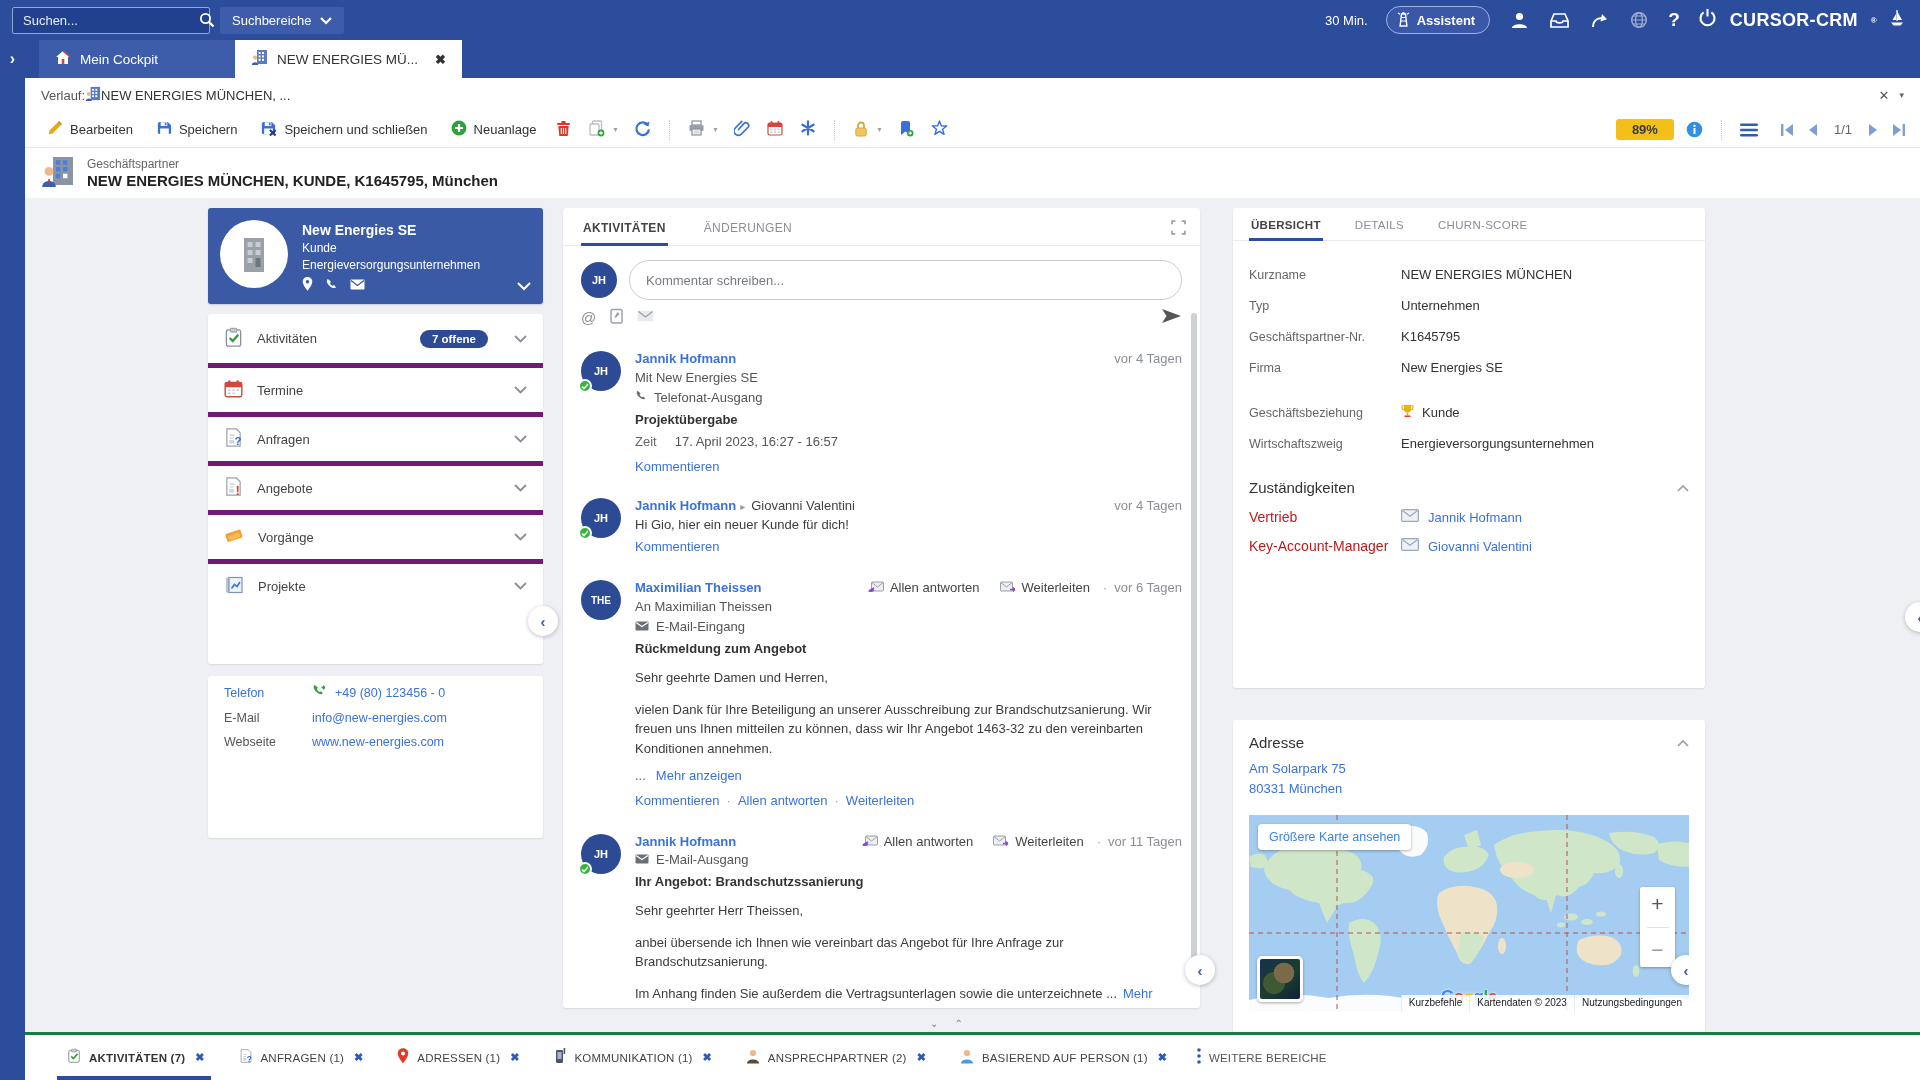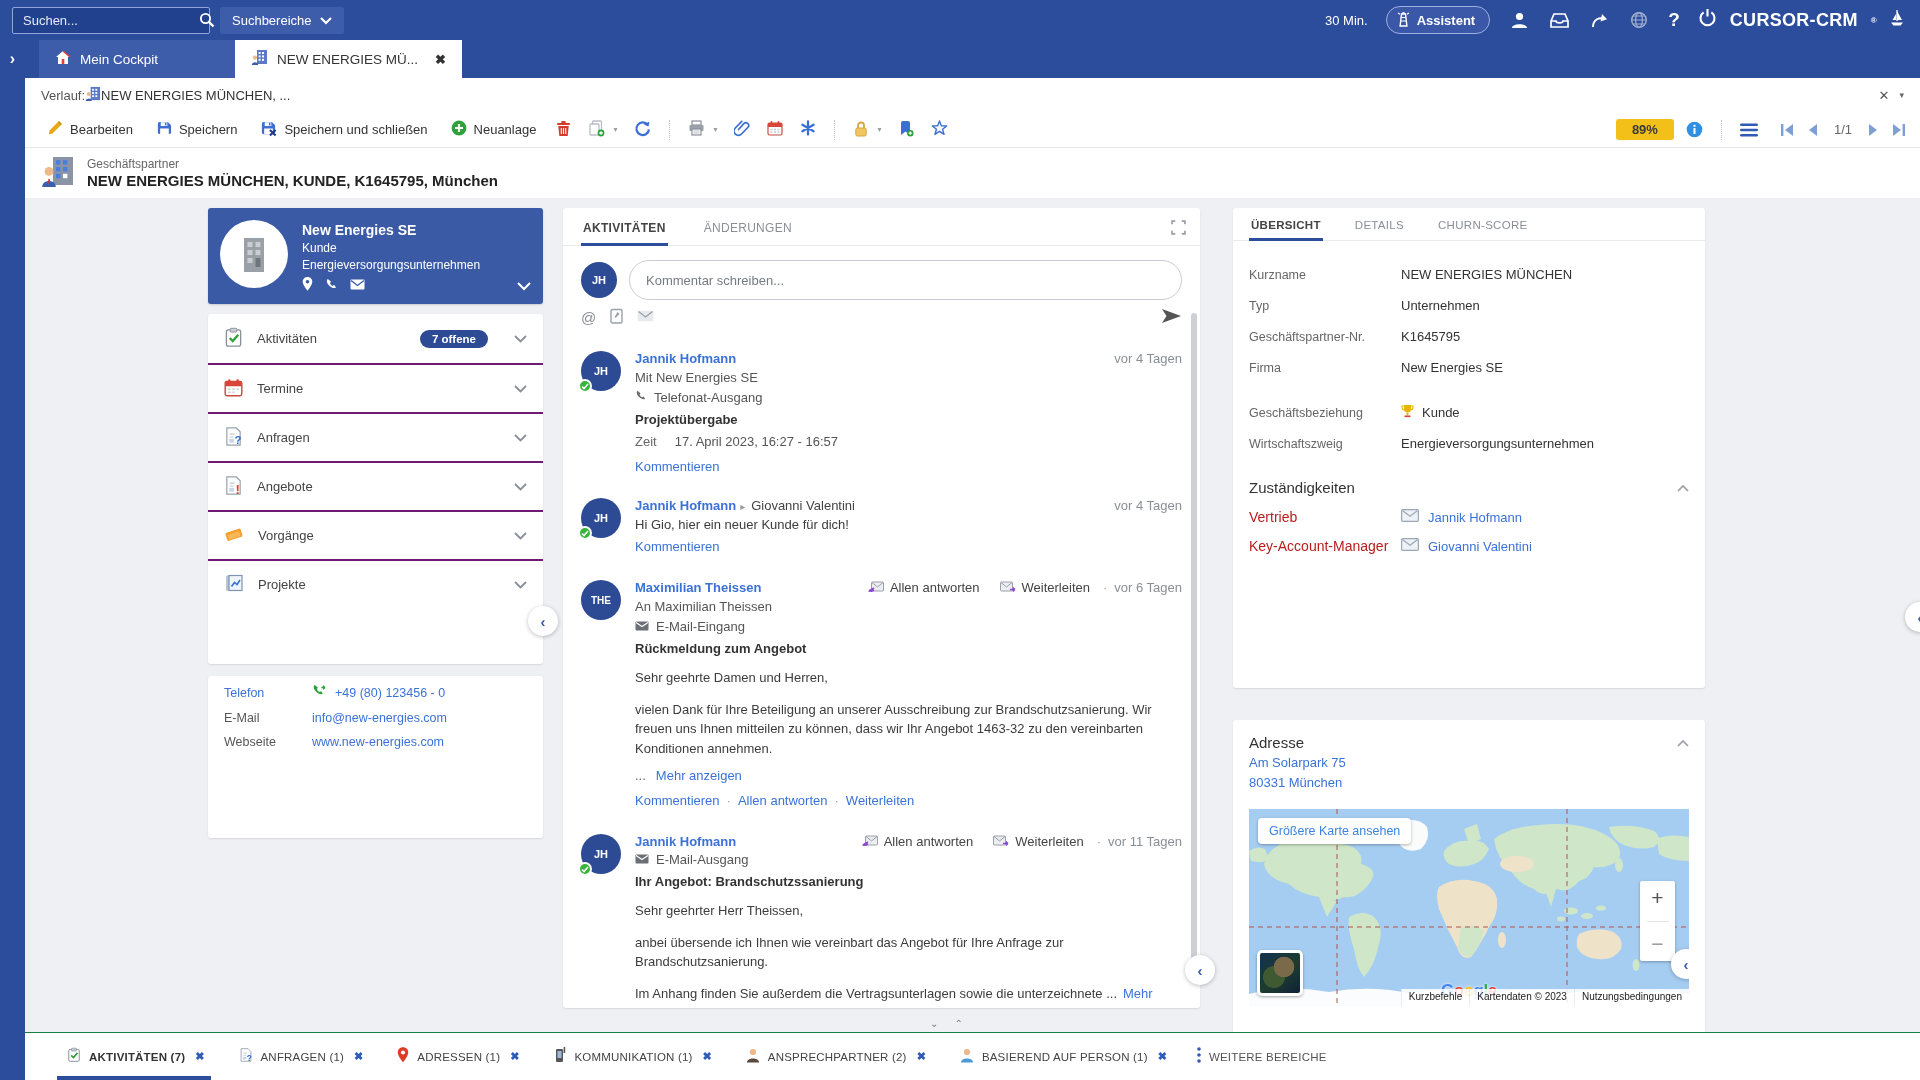--- a/index.html
+++ b/index.html
@@ -63,21 +63,21 @@
   .col-left{position:absolute;left:183px;top:10px;width:335px}
   .profile-card{height:96px;background:#3a5aa6;border-radius:3px;box-shadow:0 1px 2px rgba(0,0,0,.15);display:flex;padding:12px;color:#fff;position:relative}
   .avatar-big{width:68px;height:68px;border-radius:50%;background:#fff;flex:none;display:flex;align-items:center;justify-content:center;overflow:hidden}
   .profile-txt{margin-left:14px;min-width:0}
   .profile-name{font-weight:bold;font-size:14px;margin-top:2px}
   .profile-sub{font-size:12px;margin-top:3px}
   .profile-icons{display:flex;gap:12px;margin-top:5px;align-items:center}
   .profile-chev{position:absolute;right:12px;bottom:10px;cursor:pointer}
 
   .nav-card{margin-top:10px;height:350px;overflow:hidden}
-  .nav-row{height:49px;display:flex;align-items:center;padding:0 16px;gap:14px;cursor:pointer;border-top:2px solid #701a75}
+  .nav-row{height:49px;display:flex;align-items:center;padding:0 16px;gap:14px;cursor:pointer;border-top:5px solid #701a75}
   .nav-row:first-child{border-top:none}
   .nav-label{color:#444;font-size:13px}
   .nav-badge{margin-left:auto;background:#2d4a94;color:#fff;font-size:11.5px;font-weight:bold;border-radius:10px;padding:3px 12px}
   .nav-chev{margin-left:auto;display:flex}
   .nav-badge + .nav-chev{margin-left:12px}
 
   .contact-card{margin-top:12px;height:162px;overflow:hidden}
   .mini-tabs{display:flex;border-bottom:1px solid #e8eaec;padding:0 16px;gap:28px}
   .mini-tab{font-size:11.5px;letter-spacing:.3px;color:#8a8f96;padding:11px 2px 9px;cursor:pointer;position:relative}
   .mini-tab.act{color:#444;font-weight:bold}
@@ -139,42 +139,42 @@
   .f-val{color:#333;display:flex;align-items:center;gap:8px}
   .gap-group{margin-top:26px}
   .sec-head{display:flex;align-items:center;margin-top:26px}
   .sec-title{font-size:15px;color:#333}
   .sec-chev{margin-left:auto;cursor:pointer;display:flex}
   .r-row{display:flex;align-items:center;margin-top:13px}
   .r-label{width:152px;flex:none;color:#b91c1c;font-size:14px}
   .r-val{display:flex;align-items:center;gap:9px;color:#3b72d8;cursor:pointer}
 
   .address-card{margin-top:32px;height:330px;overflow:hidden;padding:12px 16px 14px;position:relative}
-  .addr-lines{margin-top:2px;line-height:1.55}
+  .addr-lines{margin-top:8px;line-height:1.55}
   .addr-link{color:#3b72d8;cursor:pointer}
   .map{position:relative;width:440px;height:197px;margin-top:16px;overflow:hidden;background:#a5cdf2}
   .map svg{display:block}
   .map-bigbtn{position:absolute;left:9px;top:9px;background:#fff;box-shadow:0 1px 3px rgba(0,0,0,.3);border-radius:4px;padding:6px 11px;color:#3a84df;font-size:12.5px;cursor:pointer}
   .map-zoom{position:absolute;right:14px;top:72px;width:35px;height:80px;background:#fff;border-radius:2px;box-shadow:0 1px 3px rgba(0,0,0,.3);display:flex;flex-direction:column;align-items:center;justify-content:space-around;font-size:21px;color:#555;cursor:pointer}
   .map-zoom .zo{color:#999}
   .map-zoom .zdiv{width:22px;height:1px;background:#e3e3e3}
   .map-thumb{position:absolute;left:8px;bottom:10px;width:46px;height:46px;border:3px solid #fff;border-radius:5px;box-shadow:0 1px 3px rgba(0,0,0,.35);cursor:pointer;background:
     radial-gradient(circle at 60% 35%, #7a6a4a 0 28%, transparent 30%),
     radial-gradient(circle at 35% 60%, #3f5a33 0 30%, transparent 32%),
     linear-gradient(140deg,#14314f 0%,#1d3c2f 55%,#0e2238 100%)}
   .gmap-logo{position:absolute;left:192px;bottom:5px;font-size:17px;font-weight:bold;letter-spacing:-.5px;text-shadow:0 0 3px #fff;cursor:pointer}
   .gl0,.gl3{color:#4285F4}.gl1,.gl5{color:#EA4335}.gl2{color:#FBBC05}.gl4{color:#34A853}
   .map-attrib{position:absolute;right:0;bottom:0;display:flex;height:17px;font-size:10px;color:#222}
   .map-attrib span{background:rgba(255,255,255,.85);padding:2px 7px;border-left:1px solid rgba(0,0,0,.08);white-space:nowrap}
 
   .scroll-chevs{position:absolute;left:905px;top:820px;display:flex;gap:16px;color:#7a7f86;font-size:10px}
   .scroll-chevs span{cursor:pointer}
 
   
-  .bottombar{position:absolute;left:0;bottom:0;width:1895px;height:48px;background:#fff;border-top:1px solid #15803d;display:flex;align-items:stretch;padding-left:38px}
+  .bottombar{position:absolute;left:0;bottom:0;width:1895px;height:48px;background:#fff;border-top:3px solid #15803d;display:flex;align-items:stretch;padding-left:38px}
   .b-tab{display:flex;align-items:center;gap:8px;padding:0 4px;margin-right:26px;position:relative;cursor:pointer}
   .b-label{font-size:11.5px;color:#444;letter-spacing:.2px}
   .b-x{color:#2f5bb7;font-weight:bold;font-size:11px;margin-left:2px;cursor:pointer}
   .b-tab.act .b-label{font-weight:bold;color:#333}
   .b-tab.act::after{content:"";position:absolute;left:-6px;right:-2px;bottom:0;height:4px;background:#2c4c9c}
   .b-more{display:flex;align-items:center;gap:8px;cursor:pointer}
   .b-more .b-label{color:#555}
 </style>
 </head>
 <body>

